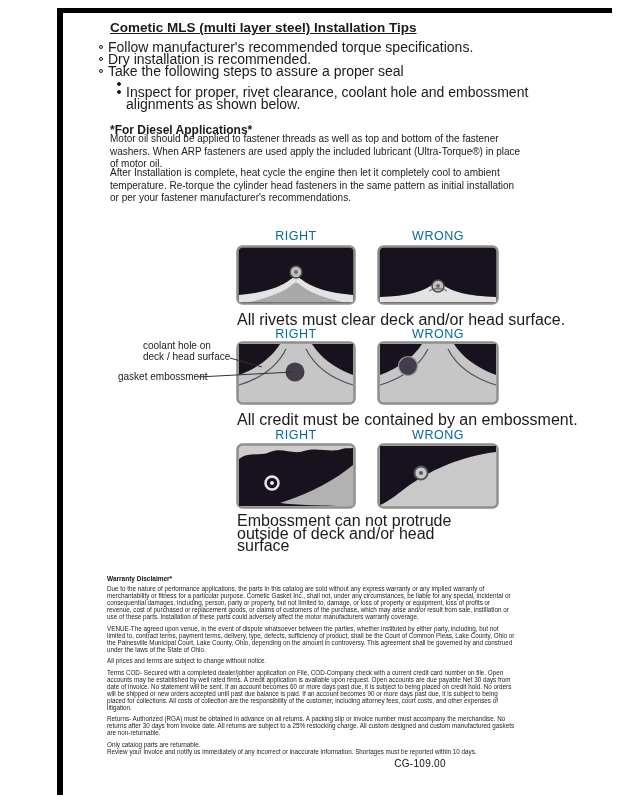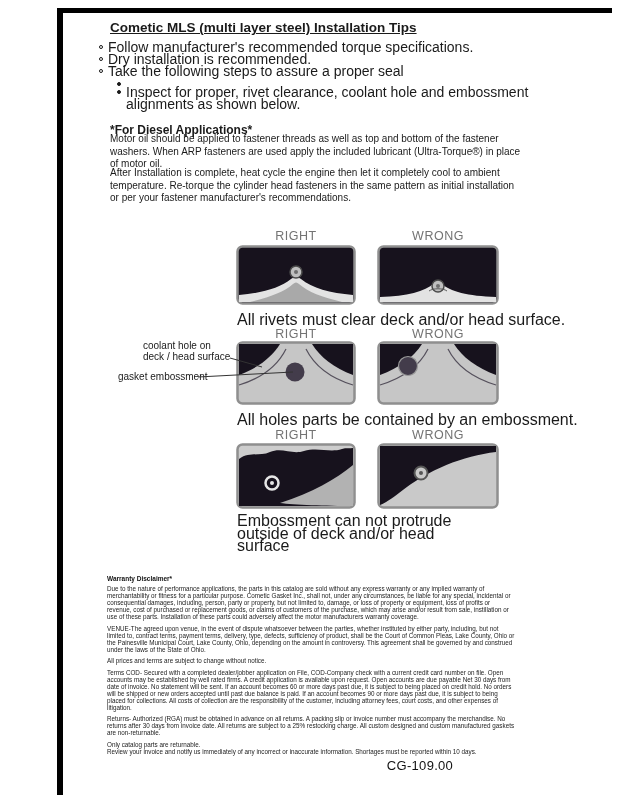--- a/index.html
+++ b/index.html
@@ -17,21 +17,21 @@
   .tip-row { display:flex; align-items:flex-start; line-height:12.2px; }
   .tip-row.sub { margin-left:18px; }
   .marker { flex:0 0 auto; width:4px; height:4px; border:1px solid #1a1a1a; border-radius:50%; margin:4px 5px 0 0; }
   .tip-row.sub .marker { background:#1a1a1a; }
 
   .diesel-heading { position:absolute; left:110px; top:123px; font-size:12px; font-weight:bold; }
   .diesel-p1 { position:absolute; left:110px; top:133px; width:414px; font-size:10px; line-height:12.5px; }
   .diesel-p2 { position:absolute; left:110px; top:167px; width:414px; font-size:10px; line-height:12.5px; }
   .diesel-note { position:absolute; left:110px; top:207px; font-size:10px; white-space:nowrap; }
 
-  .col-label { position:absolute; font-size:12.5px; letter-spacing:0.5px; color:#737373; text-align:center; width:120px; }
+  .col-label { position:absolute; font-size:12.5px; letter-spacing:0.5px; color:#0369a1; text-align:center; width:120px; }
   .r1-right { left:236px; top:229px; } .r1-wrong { left:377px; top:229px; width:122px; }
   .r2-right { left:236px; top:327px; } .r2-wrong { left:377px; top:327px; width:122px; }
   .r3-right { left:236px; top:428px; } .r3-wrong { left:377px; top:428px; width:122px; }
 
   .diagram { position:absolute; }
   .diagram svg { display:block; width:100%; height:100%; }
   .d-r1-right { left:236px; top:245px; width:120px; height:60px; }
   .d-r1-wrong { left:377px; top:245px; width:122px; height:60px; }
   .d-r2-right { left:236px; top:341px; width:120px; height:64px; }
   .d-r2-wrong { left:377px; top:341px; width:122px; height:64px; }
@@ -47,21 +47,21 @@
   .sl1 { left:143px; top:340px; }
   .sl2 { left:143px; top:351px; }
   .sl3 { left:118px; top:371px; }
   .leader-svg { position:absolute; left:110px; top:336px; width:230px; height:60px; pointer-events:none; z-index:3; }
 
   .disc-heading { position:absolute; left:107px; top:575px; font-size:6.5px; font-weight:bold; color:#111; }
   .disc { position:absolute; left:107px; top:585px; width:408px; font-size:6.3px; line-height:7px; color:#222; }
   .disc p { margin:0 0 4.5px 0; }
   .disc p.tight { margin-bottom:0.5px; }
 
-  .footer { position:absolute; left:360px; top:758px; width:120px; text-align:center; font-size:13px; letter-spacing:0.3px; color:#111; }
+  .footer { position:absolute; left:360px; top:758px; width:120px; text-align:center; font-size:10px; letter-spacing:0.3px; color:#111; }
 </style>
 </head>
 <body>
 
 <div class="page">
   <div class="frame-top"></div>
   <div class="frame-left"></div>
 
   <div class="title">Cometic MLS (multi layer steel) Installation Tips</div>
 
@@ -139,21 +139,21 @@
   <div class="diagram d-r2-wrong">
     <svg viewBox="0 0 122 64">
       <rect x="1.5" y="1.5" width="119" height="61" rx="5" fill="#c6c6c6" stroke="#8f8f8f" stroke-width="2.5"></rect>
       <path d="M3,3 L45,3 C37,16 22,27 3,34 Z" fill="#17121d"></path>
       <path d="M77,3 L119,3 L119,34 C100,27 85,16 77,3 Z" fill="#17121d"></path>
       <path d="M3,44 C26,37 43,24 51,8" stroke="#55505c" stroke-width="1.2" fill="none"></path>
       <path d="M119,44 C96,37 79,24 71,8" stroke="#55505c" stroke-width="1.2" fill="none"></path>
       <circle cx="31" cy="25" r="9.5" fill="#433c4b" stroke="#9a9a9a" stroke-width="1.2"></circle>
     </svg>
   </div>
-  <div class="caption cap2">All holes parts be contained by an embossment.</div>
+  <div class="caption cap2">All credit must be contained by an embossment.</div>
 
   <div class="col-label r3-right">RIGHT</div>
   <div class="col-label r3-wrong">WRONG</div>
 
   <div class="diagram d-r3-right">
     <svg viewBox="0 0 120 66">
       <rect x="1.5" y="1.5" width="117" height="63" rx="5" fill="#cdcdcd" stroke="#8f8f8f" stroke-width="2.5"></rect>
       <path d="M3,16 C14,8 24,14 34,9 C46,4 56,12 68,8 C82,4 94,10 106,6 C110,4.7 114,5.5 117,5 L117,63 L3,63 Z" fill="#17121d"></path>
       <path d="M117,22 C100,36 76,50 44,60 C58,62 90,63 117,63 Z" fill="#b2b2b2"></path>
       <circle cx="36" cy="40" r="6.5" fill="none" stroke="#e6e6e6" stroke-width="2.5"></circle>

